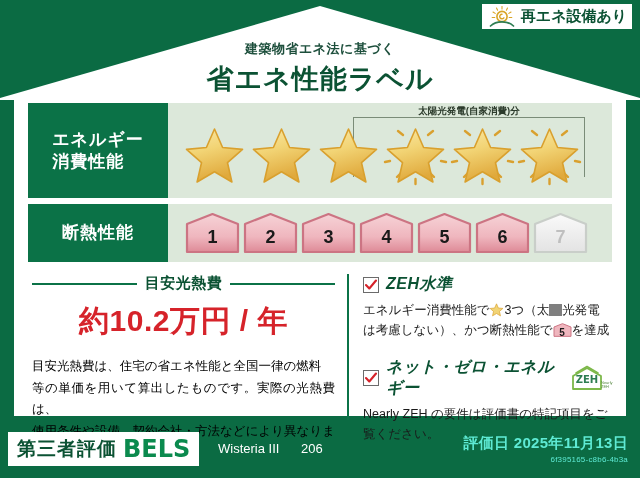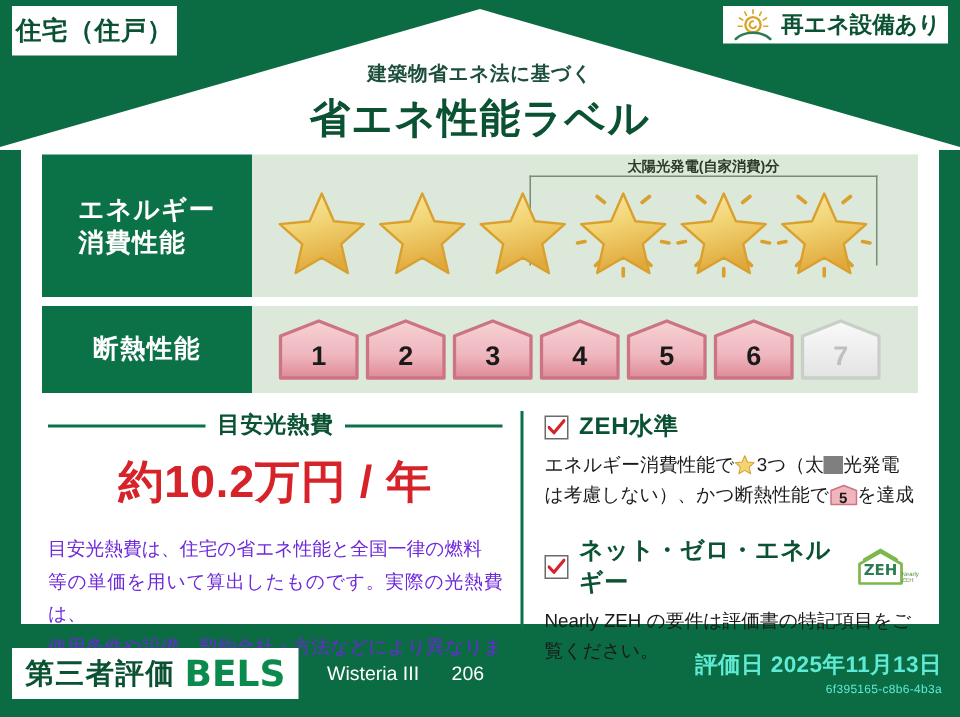--- a/index.html
+++ b/index.html
@@ -94,31 +94,31 @@
   #col-right{flex:1;padding:0 10px 0 14px;box-sizing:border-box;}
 
   .cost-head{display:flex;align-items:center;gap:8px;margin-top:2px;}
   .cost-head .hr{flex:1;height:2px;background:#0B7247;}
   .cost-head .txt{font-size:15px;font-weight:bold;color:#0B5233;letter-spacing:.5px;}
   .cost-value{
     text-align:center;font-size:30px;font-weight:bold;color:#D6232A;
     margin-top:8px;letter-spacing:.5px;
   }
   .cost-note{
-    margin-top:14px;font-size:12.5px;line-height:1.72;color:#6d28d9;
+    margin-top:14px;font-size:12.5px;line-height:1.72;color:#000000;
     text-align:justify;
   }
 
   .chk-line{display:flex;align-items:center;gap:7px;margin-top:2px;}
   .chk{
     flex:0 0 auto;width:16px;height:16px;border:1.6px solid #6B6B6B;
     background:#fff;position:relative;box-sizing:border-box;
   }
   .chk svg{position:absolute;left:1px;top:1px;}
-  .chk-title{font-size:16px;font-weight:bold;color:#0B5233;letter-spacing:.5px;}
+  .chk-title{font-size:16px;font-weight:bold;color:#0B5233;letter-spacing:.5px;font-style:italic;}
   .zeh-mark{flex:0 0 auto;width:48px;height:26px;position:relative;}
   .zeh-mark .tiny{
     position:absolute;right:-1px;bottom:1px;font-size:4px;color:#5A8C46;
     line-height:1.05;text-align:left;width:16px;
   }
   .chk-body{
     margin-top:5px;font-size:12.5px;line-height:1.62;color:#1A1A1A;
   }
   .inline-star{display:inline-block;vertical-align:-3px;width:15px;height:15px;}
   .inline-5{
@@ -155,23 +155,20 @@
 </head>
 <body>
 
 <div id="label">
 
   <svg class="roof" viewBox="0 0 640 100" preserveAspectRatio="none">
     <rect x="0" y="0" width="640" height="100" fill="#0B6B43"></rect>
     <polygon points="320,6 640,98 640,100 0,100 0,98" fill="#FFFFFF"></polygon>
   </svg>
 
-  <div class="badge" id="badge-housing">
-    <span>住宅（住戸）</span>
-  </div>
 
   <div class="badge" id="badge-renew">
     <svg class="sun" viewBox="0 0 30 24">
       <g stroke="#D9A528" stroke-width="1.1" stroke-linecap="round">
         <line x1="15" y1="1.5" x2="15" y2="4"></line>
         <line x1="9.5" y1="3" x2="10.6" y2="5.2"></line>
         <line x1="20.5" y1="3" x2="19.4" y2="5.2"></line>
         <line x1="6" y1="7" x2="8.2" y2="8.4"></line>
         <line x1="24" y1="7" x2="21.8" y2="8.4"></line>
         <line x1="5.2" y1="12.5" x2="7.8" y2="12.5"></line>

